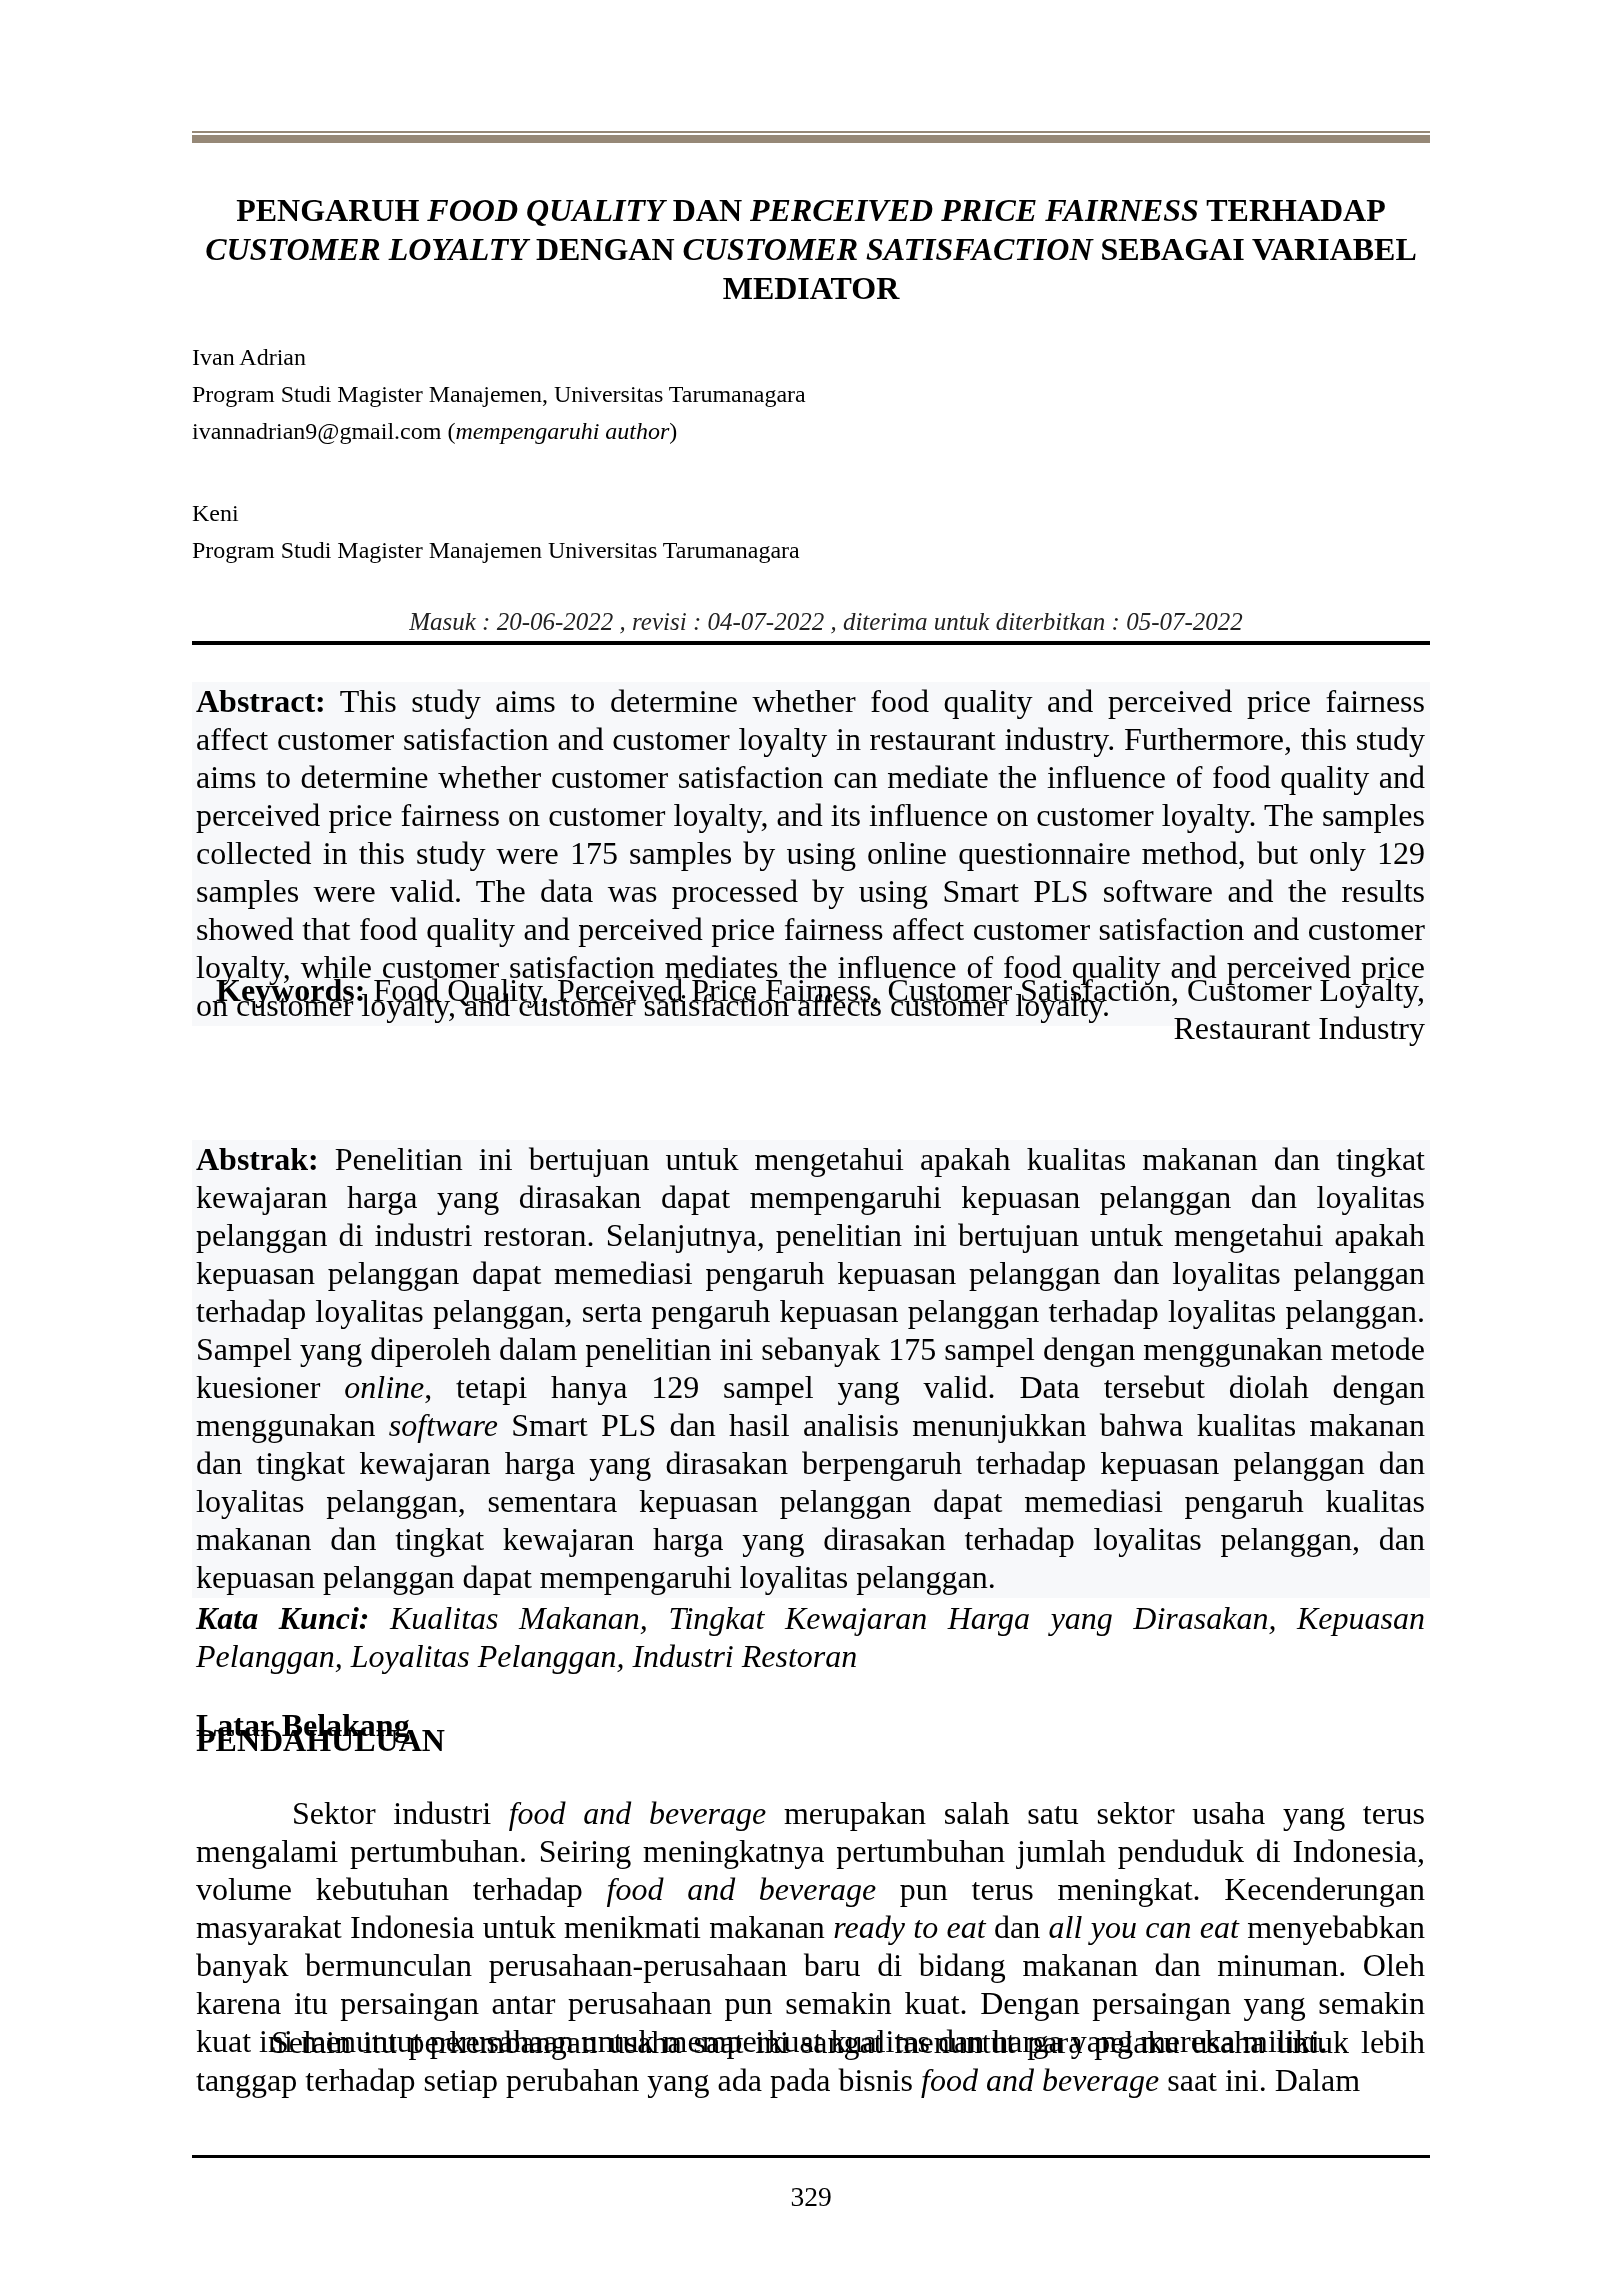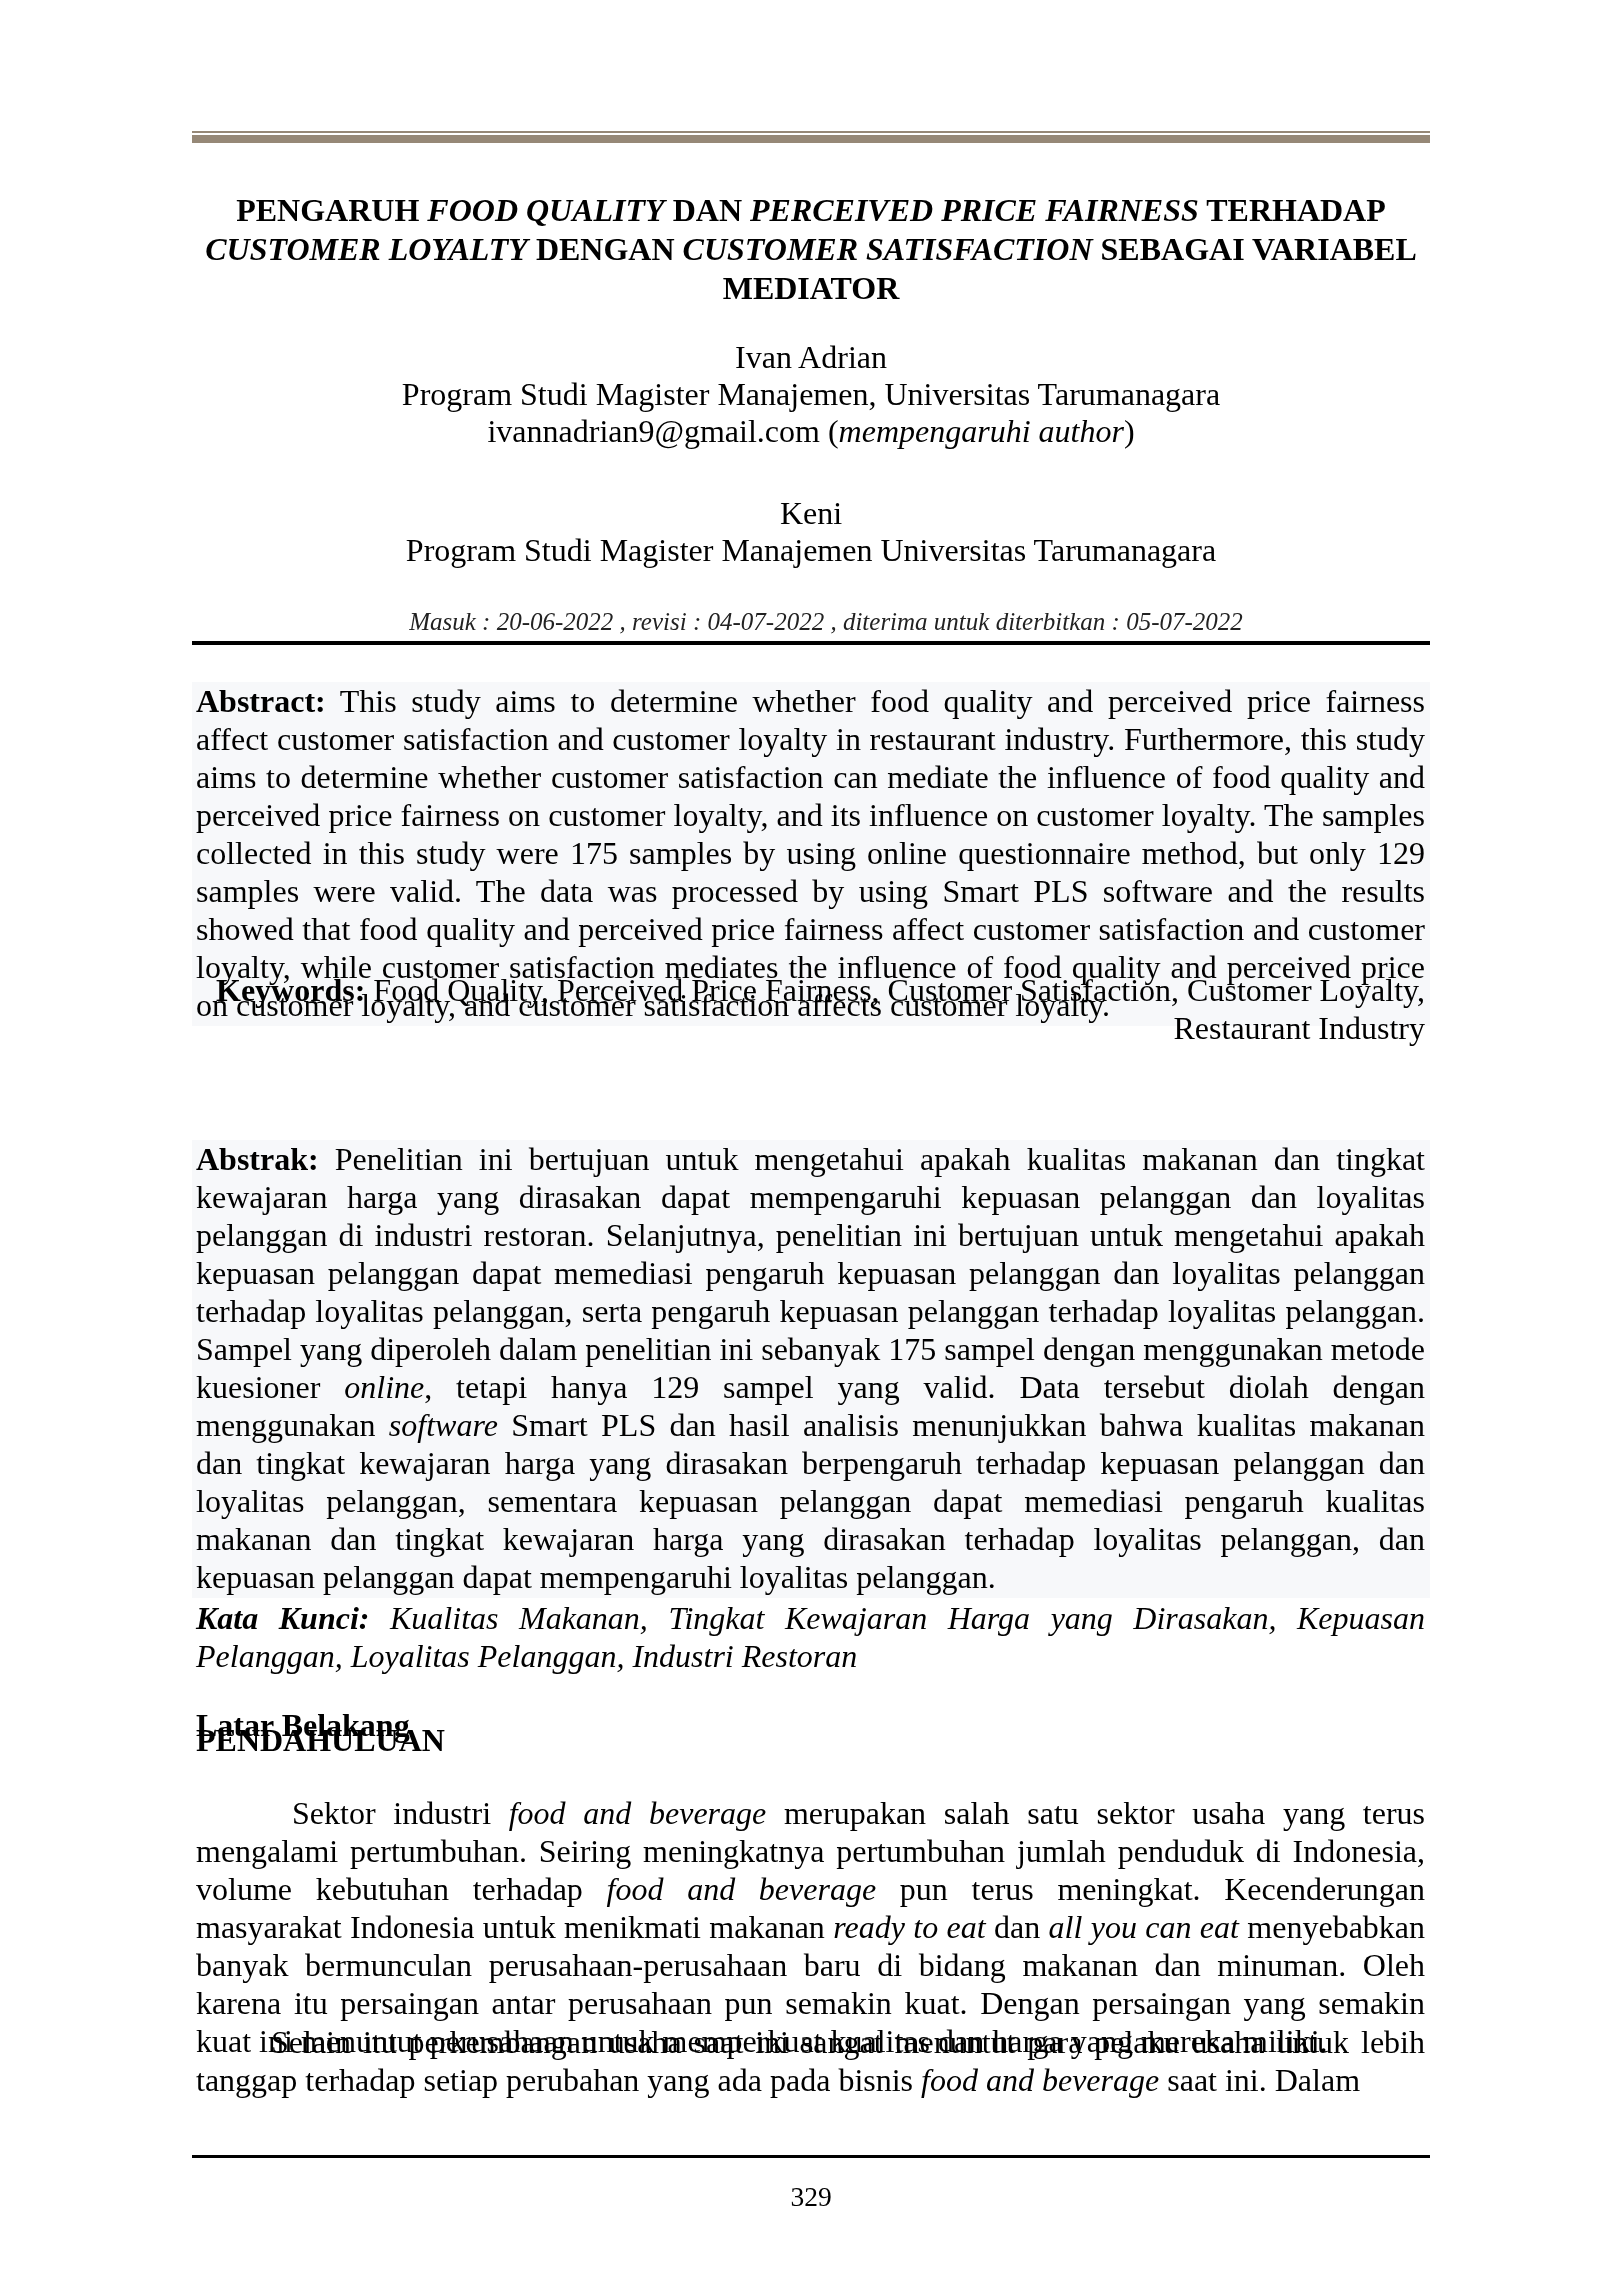--- a/index.html
+++ b/index.html
@@ -4,22 +4,22 @@
 <style>
   html, body { margin: 0; padding: 0; background: #ffffff; }
   body { width: 1623px; height: 2295px; position: relative; overflow: hidden;
          font-family: "Liberation Serif", "DejaVu Serif", serif; color: #000; }
   .page { position: absolute; left: 0; top: 0; width: 1572px; height: 2295px; }
   .rule-thin { position: absolute; left: 192px; width: 1238px; top: 131px; height: 2px; background: #968877; }
   .rule-thick { position: absolute; left: 192px; width: 1238px; top: 135px; height: 7.9px; background: #968877; }
   .title { position: absolute; left: 192px; width: 1238px; top: 191px; text-align: center;
            font-weight: bold; font-size: 32px; line-height: 39px; }
   .title i { font-style: italic; }
-  .author-block { position: absolute; left: 192px; width: 1238px; text-align: center;
-                  font-size: 32px; line-height: 37px; }
+  .author-block { position: absolute; left: 192px; width: 1238px; text-align: left;
+                  font-size: 24px; line-height: 37px; }
   .author-block .line { display: block; }
   .a1 { top: 339px; }
   .a2 { top: 495px; }
   .dates { position: absolute; left: 207px; width: 1238px; top: 607px; text-align: center;
            font-style: italic; font-size: 25px; line-height: 30px; color: #222; }
   .rule-black { position: absolute; left: 192px; width: 1238px; top: 641px; height: 3.9px; background: #000; }
   .abs-box { position: absolute; left: 192px; width: 1238px; background: #f7f8fa; }
   .box1 { top: 682px; height: 344px; }
   .box2 { top: 1140px; height: 458px; }
   .para { position: absolute; left: 196px; width: 1229px; font-size: 32px; line-height: 38px;

